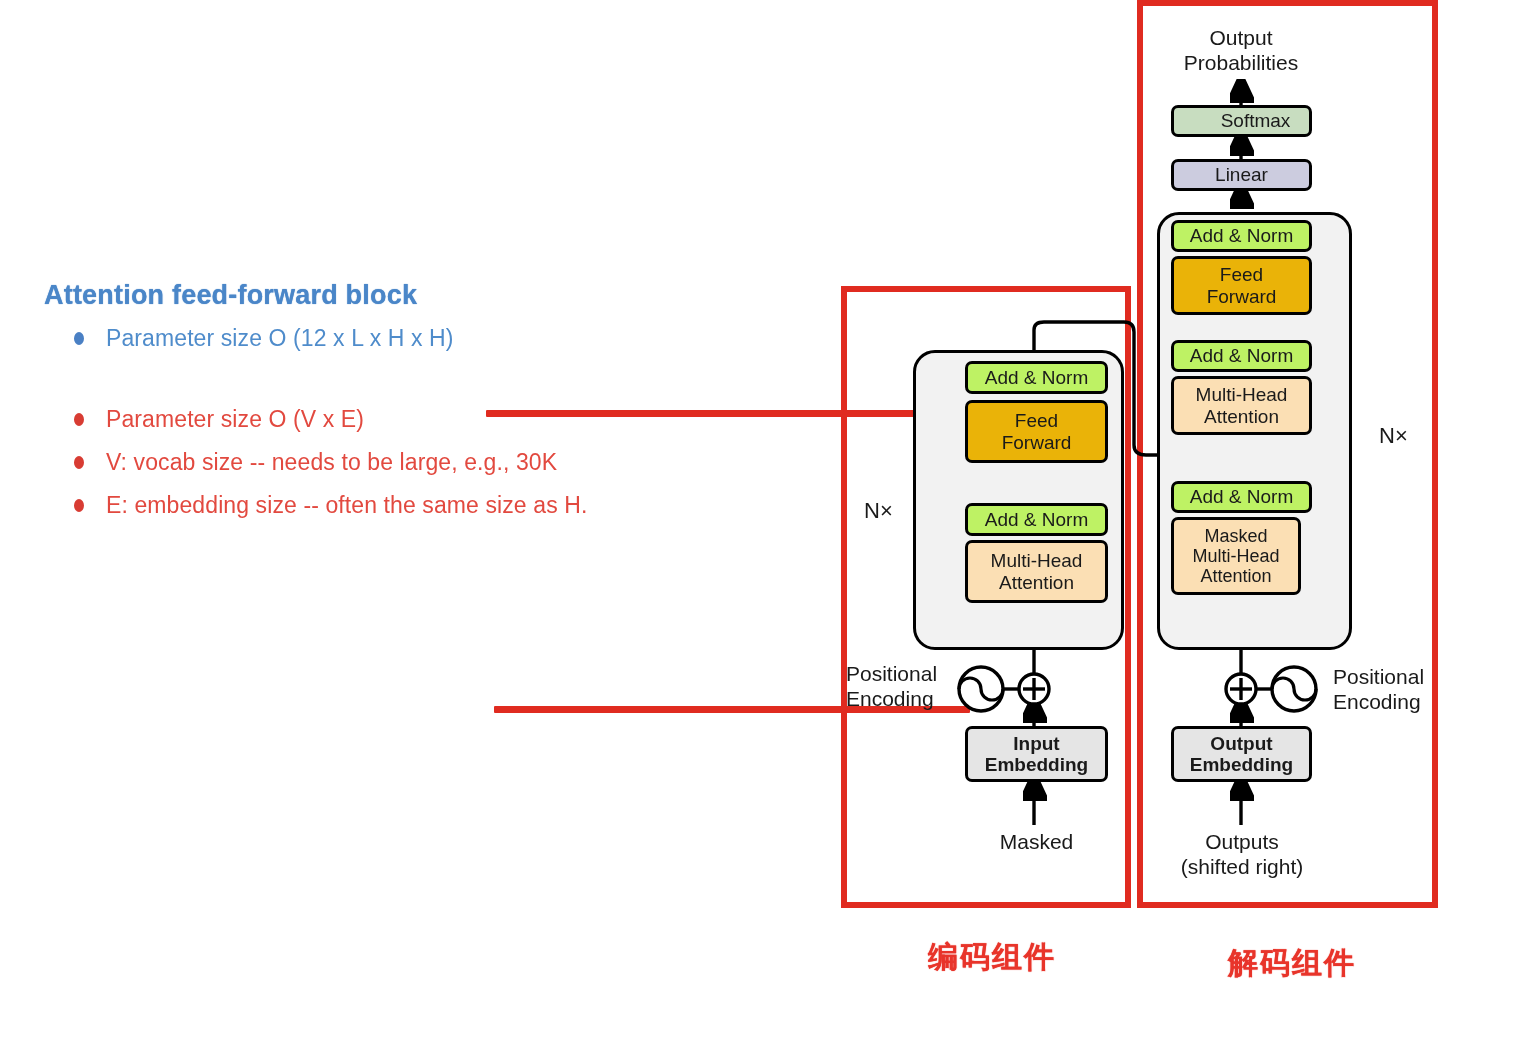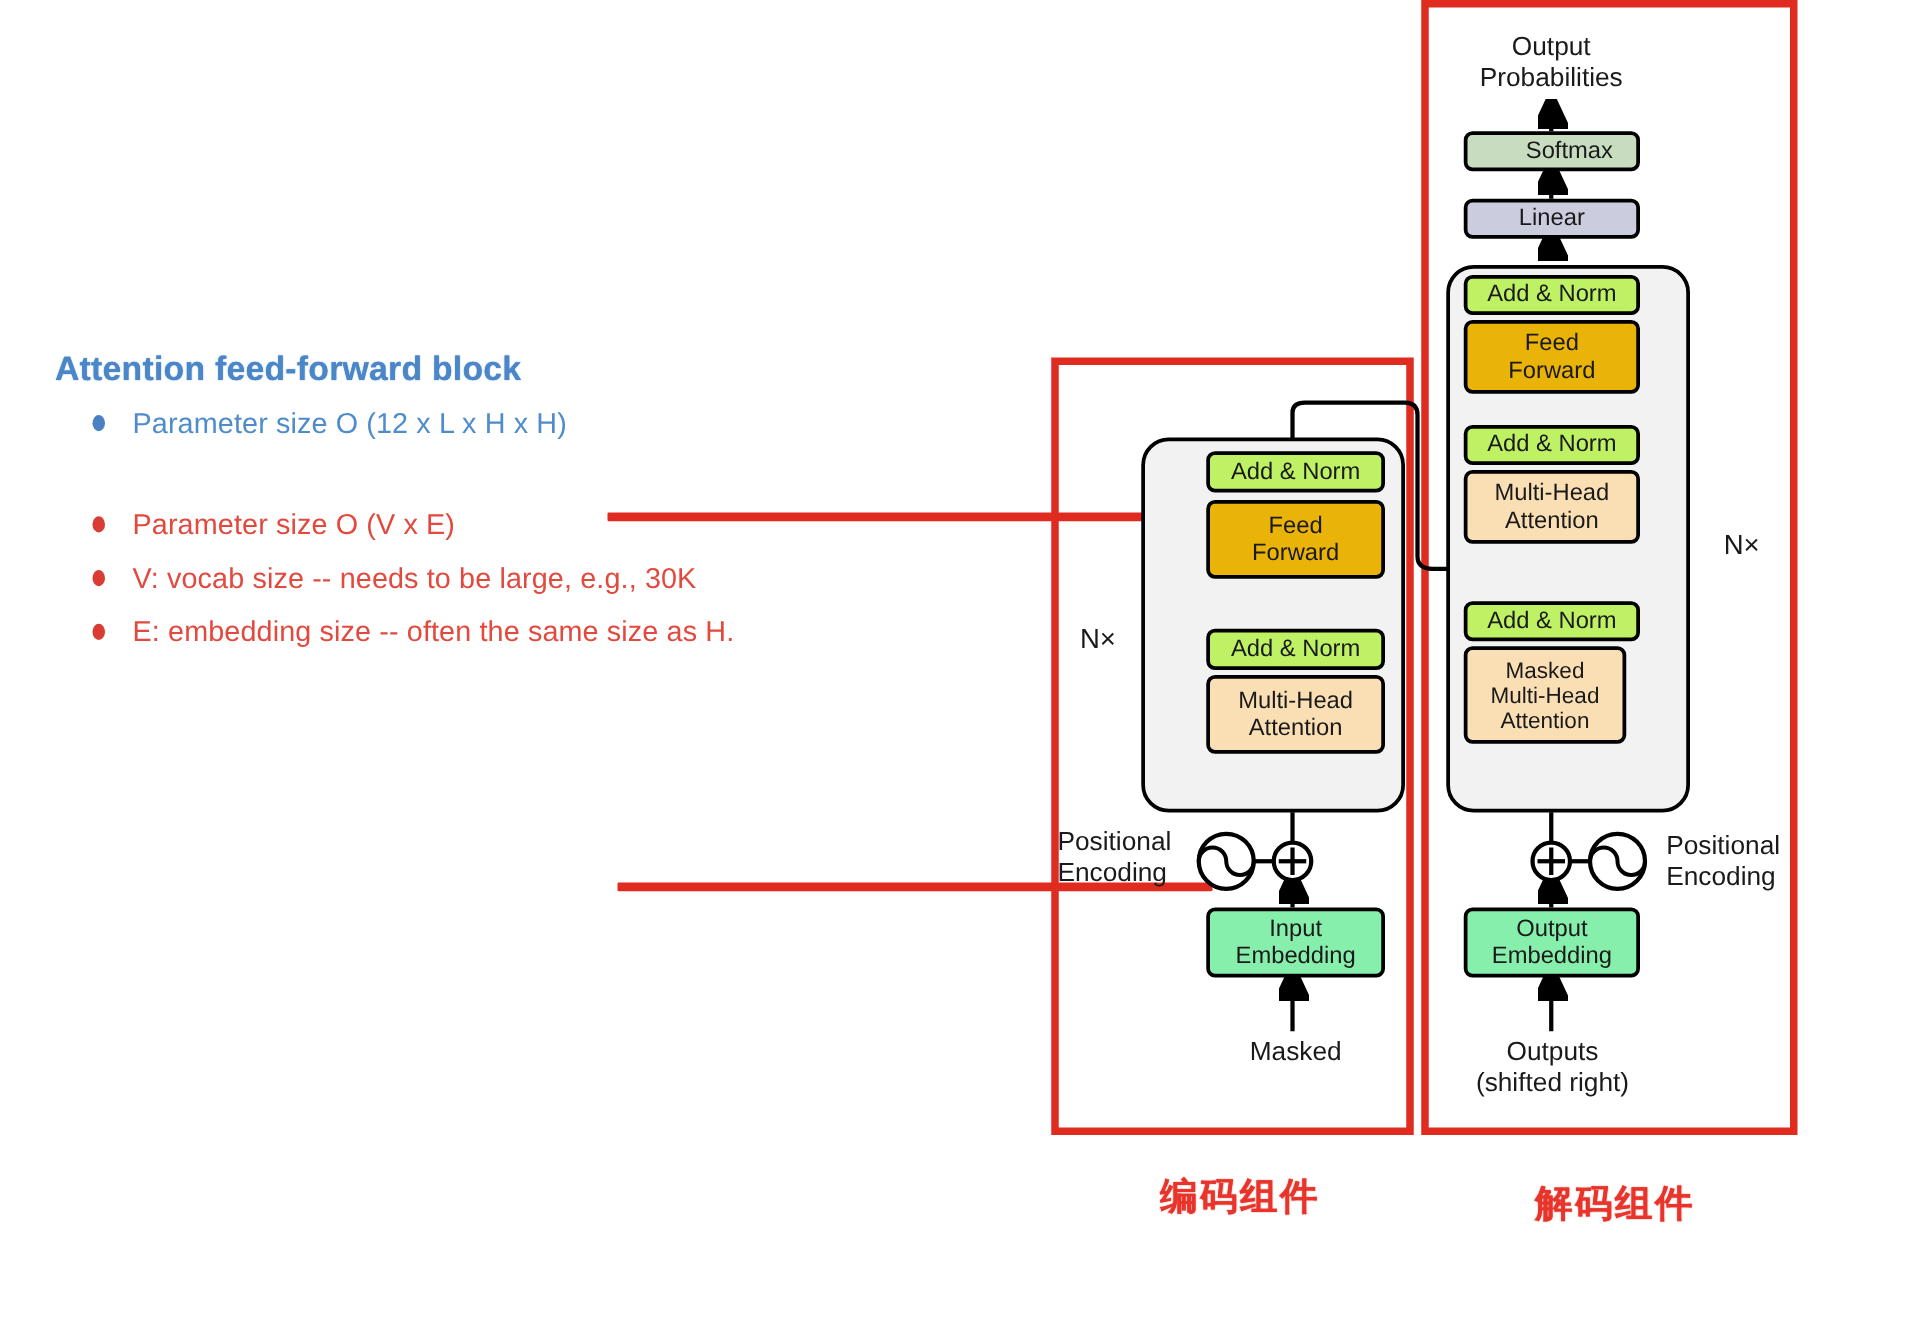--- a/index.html
+++ b/index.html
@@ -87,21 +87,21 @@
     justify-content: center;
     text-align: center;
     line-height: 1.12;
     font-size: 19px;
     color: #1a1a1a;
     font-family: "Liberation Sans", sans-serif;
   }
   .box.addnorm { background: #bef264; }
   .box.ff      { background: #eab308; }
   .box.mha     { background: #fbdfb4; }
-  .box.embed   { background: #86efac; }
+  .box.embed   { background: #e5e5e5; font-weight: bold; }
   .box.linear  { background: #ccccdf; }
   .box.softmax { background: #c8ddc0; padding-left: 28px; }
 
   .plain-label {
     position: absolute;
     font-size: 21px;
     color: #1a1a1a;
     text-align: center;
     line-height: 1.18;
     white-space: pre-line;

